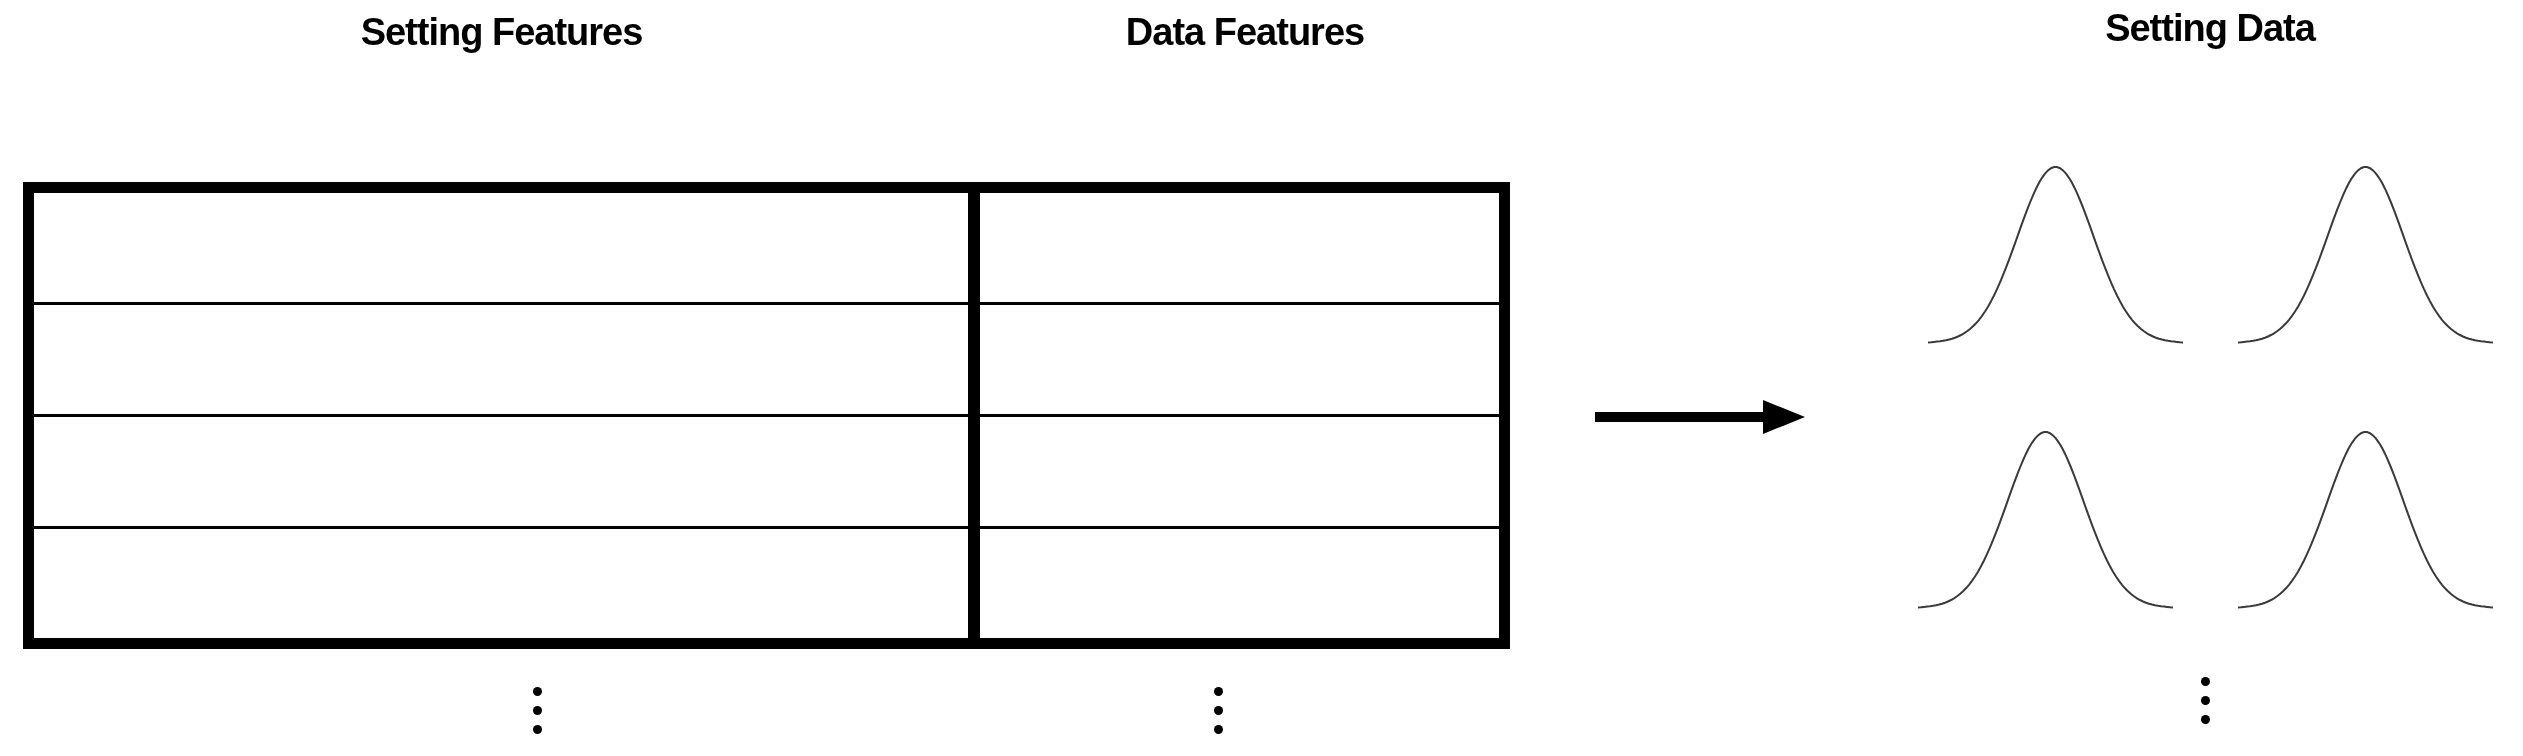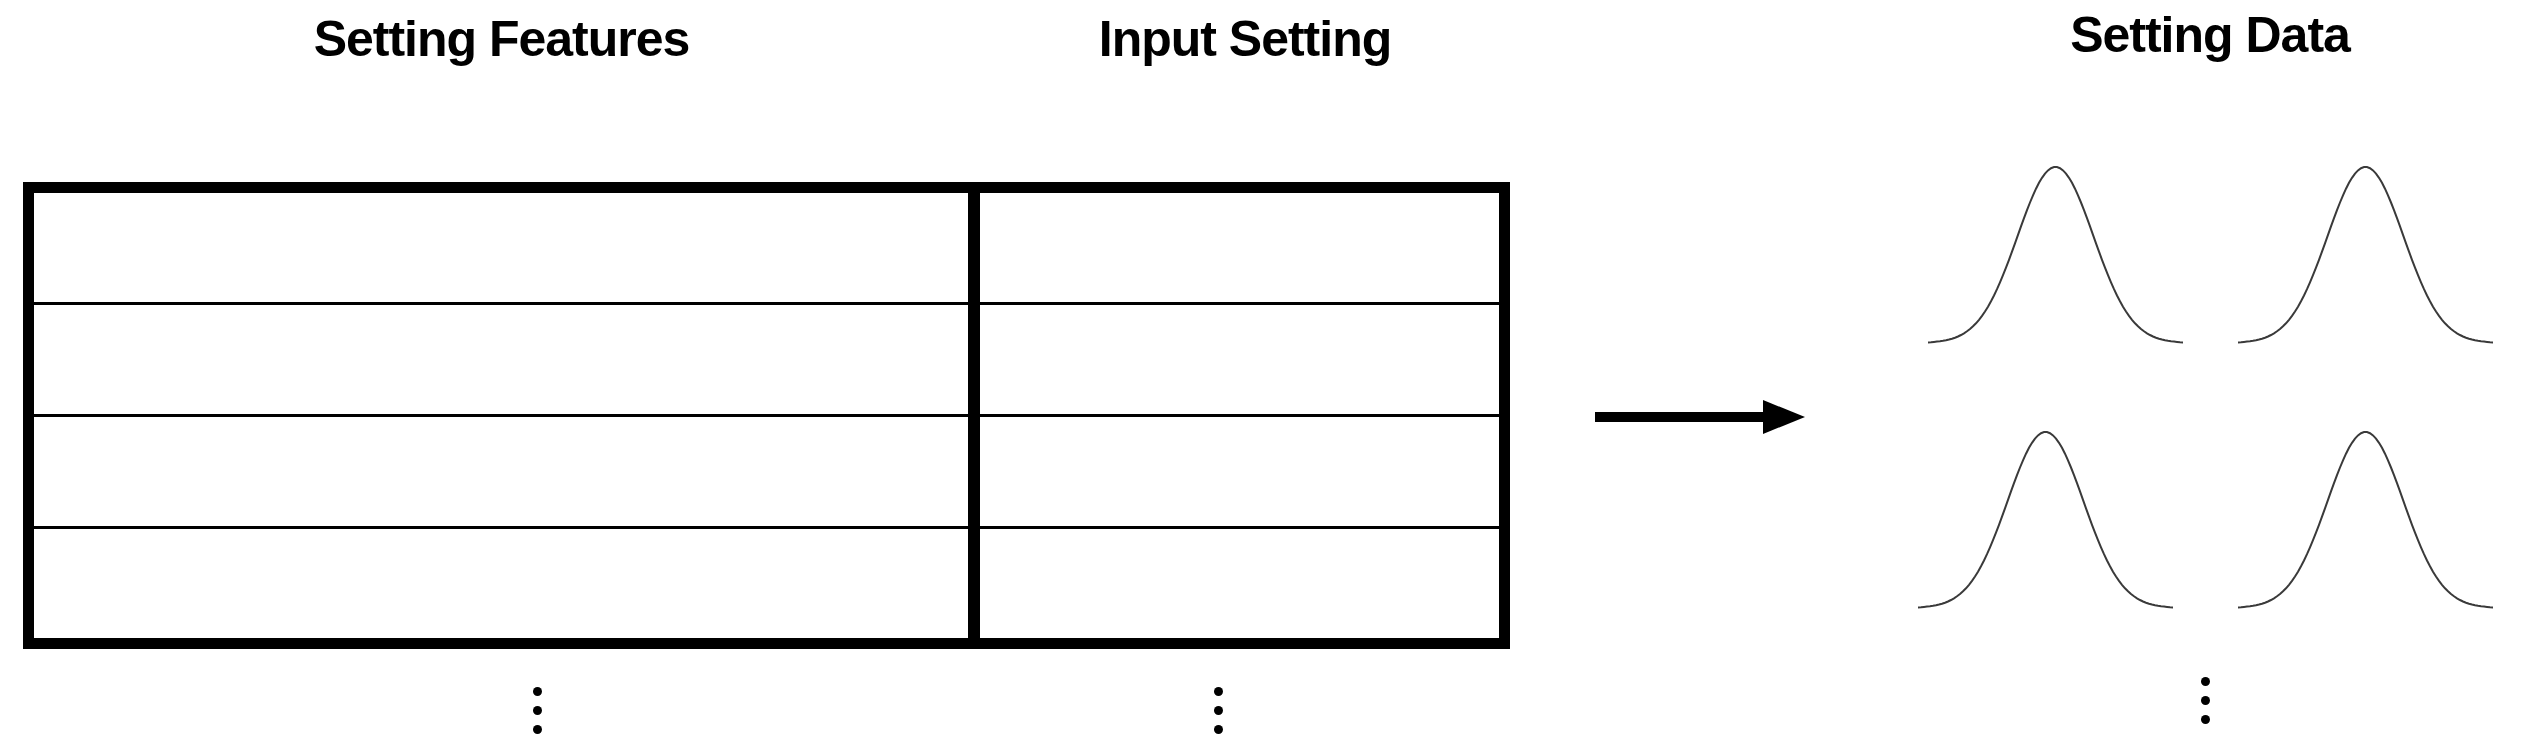--- a/index.html
+++ b/index.html
@@ -6,21 +6,21 @@
   #canvas{
     position:relative;
     width:2523px;height:756px;
     background:#ffffff;
     font-family:"Liberation Sans",sans-serif;
     overflow:hidden;
   }
   .heading{
     position:absolute;
     top:12px;
-    font-size:50px;
+    font-size:38px;
     font-weight:700;
     color:#000;
     text-align:center;
     letter-spacing:-1px;
     line-height:1.1;
     white-space:nowrap;
   }
   #heading-setting{left:23px;width:957px;}
   #heading-input{left:980px;width:530px;}
   #heading-recipe{left:2030px;top:8px;width:360px;}
@@ -70,21 +70,21 @@
   #ellipsis-input{left:1213px;top:687px;}
   #ellipsis-recipe{left:2200px;top:677px;}
 </style>
 </head>
 <body>
 
 <div id="canvas">
 
   <div class="heading" id="heading-setting">Setting Features</div>
 
-  <div class="heading" id="heading-input">Input Setting</div>
+  <div class="heading" id="heading-input">Data Features</div>
 
   <div class="heading" id="heading-recipe">Setting Data</div>
 
   <div id="features-table">
     <div class="t-row">
       <div class="cell-setting"></div>
       <div class="col-divider"></div>
       <div class="cell-input"></div>
     </div>
     <div class="t-row">

